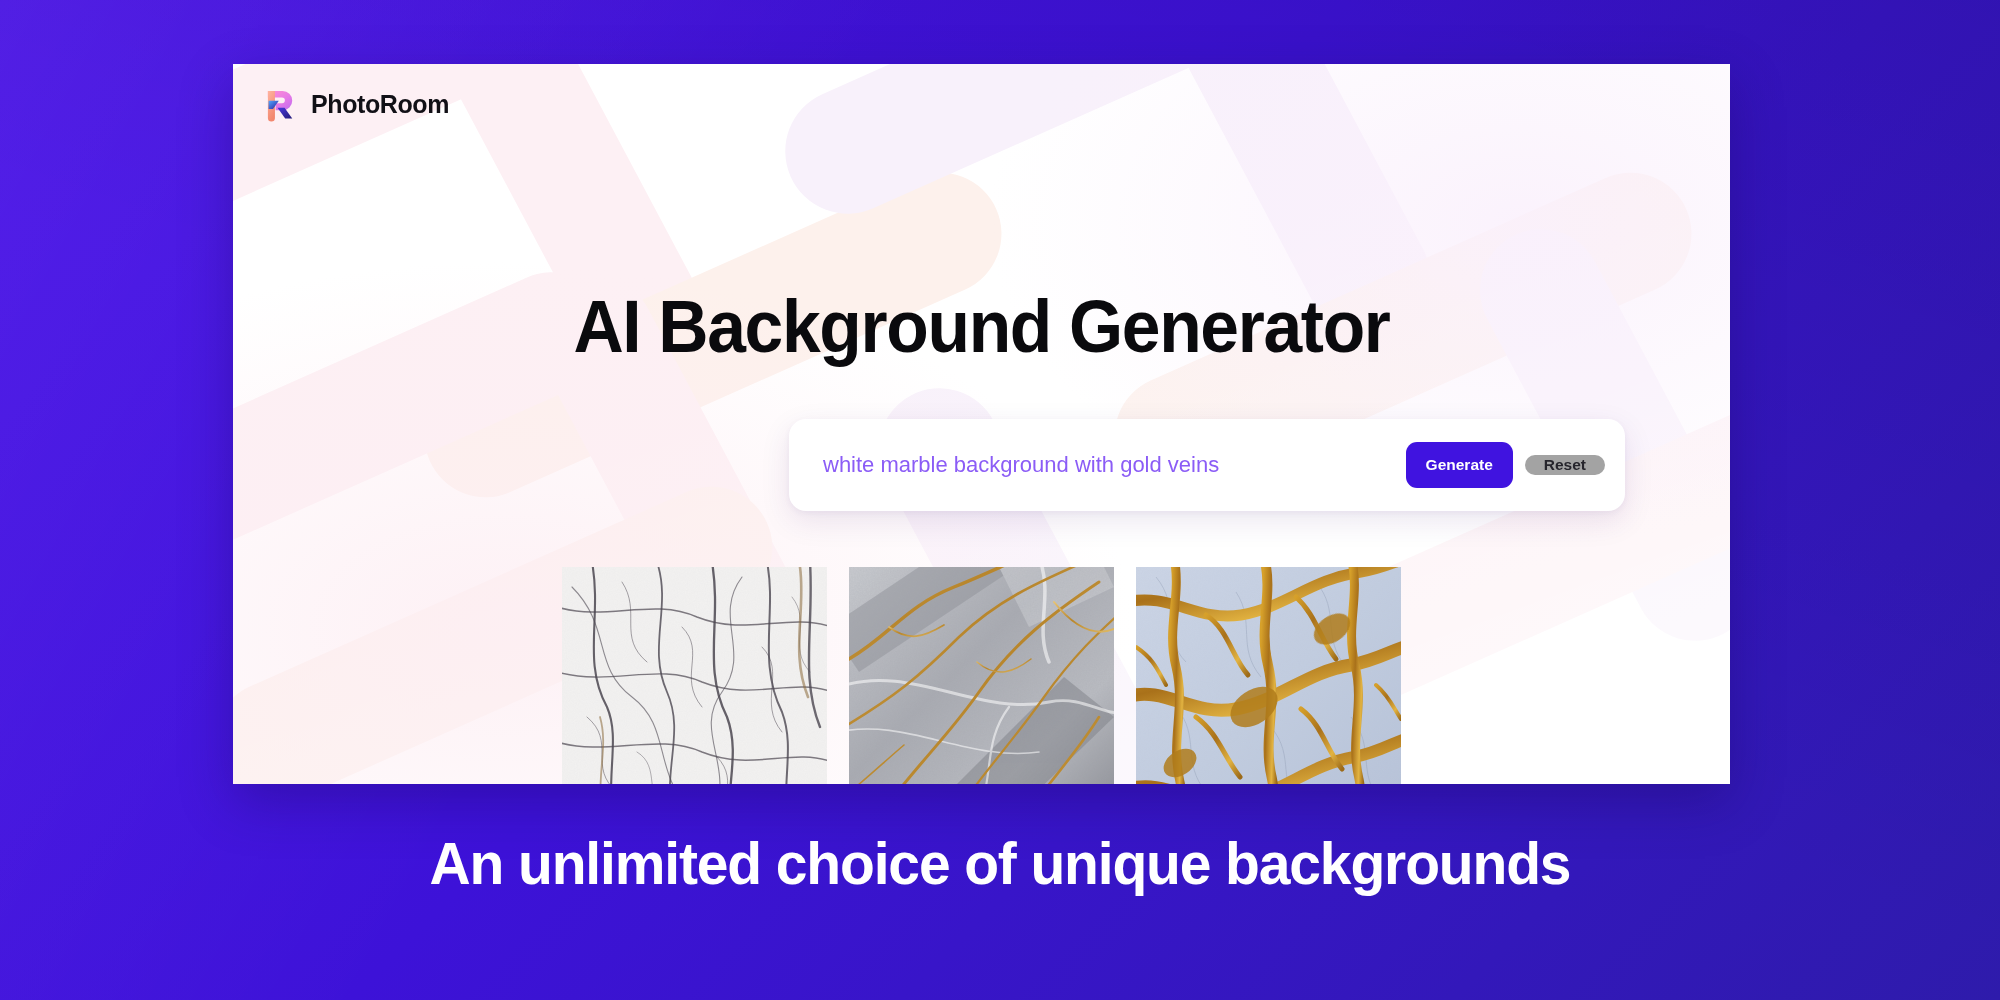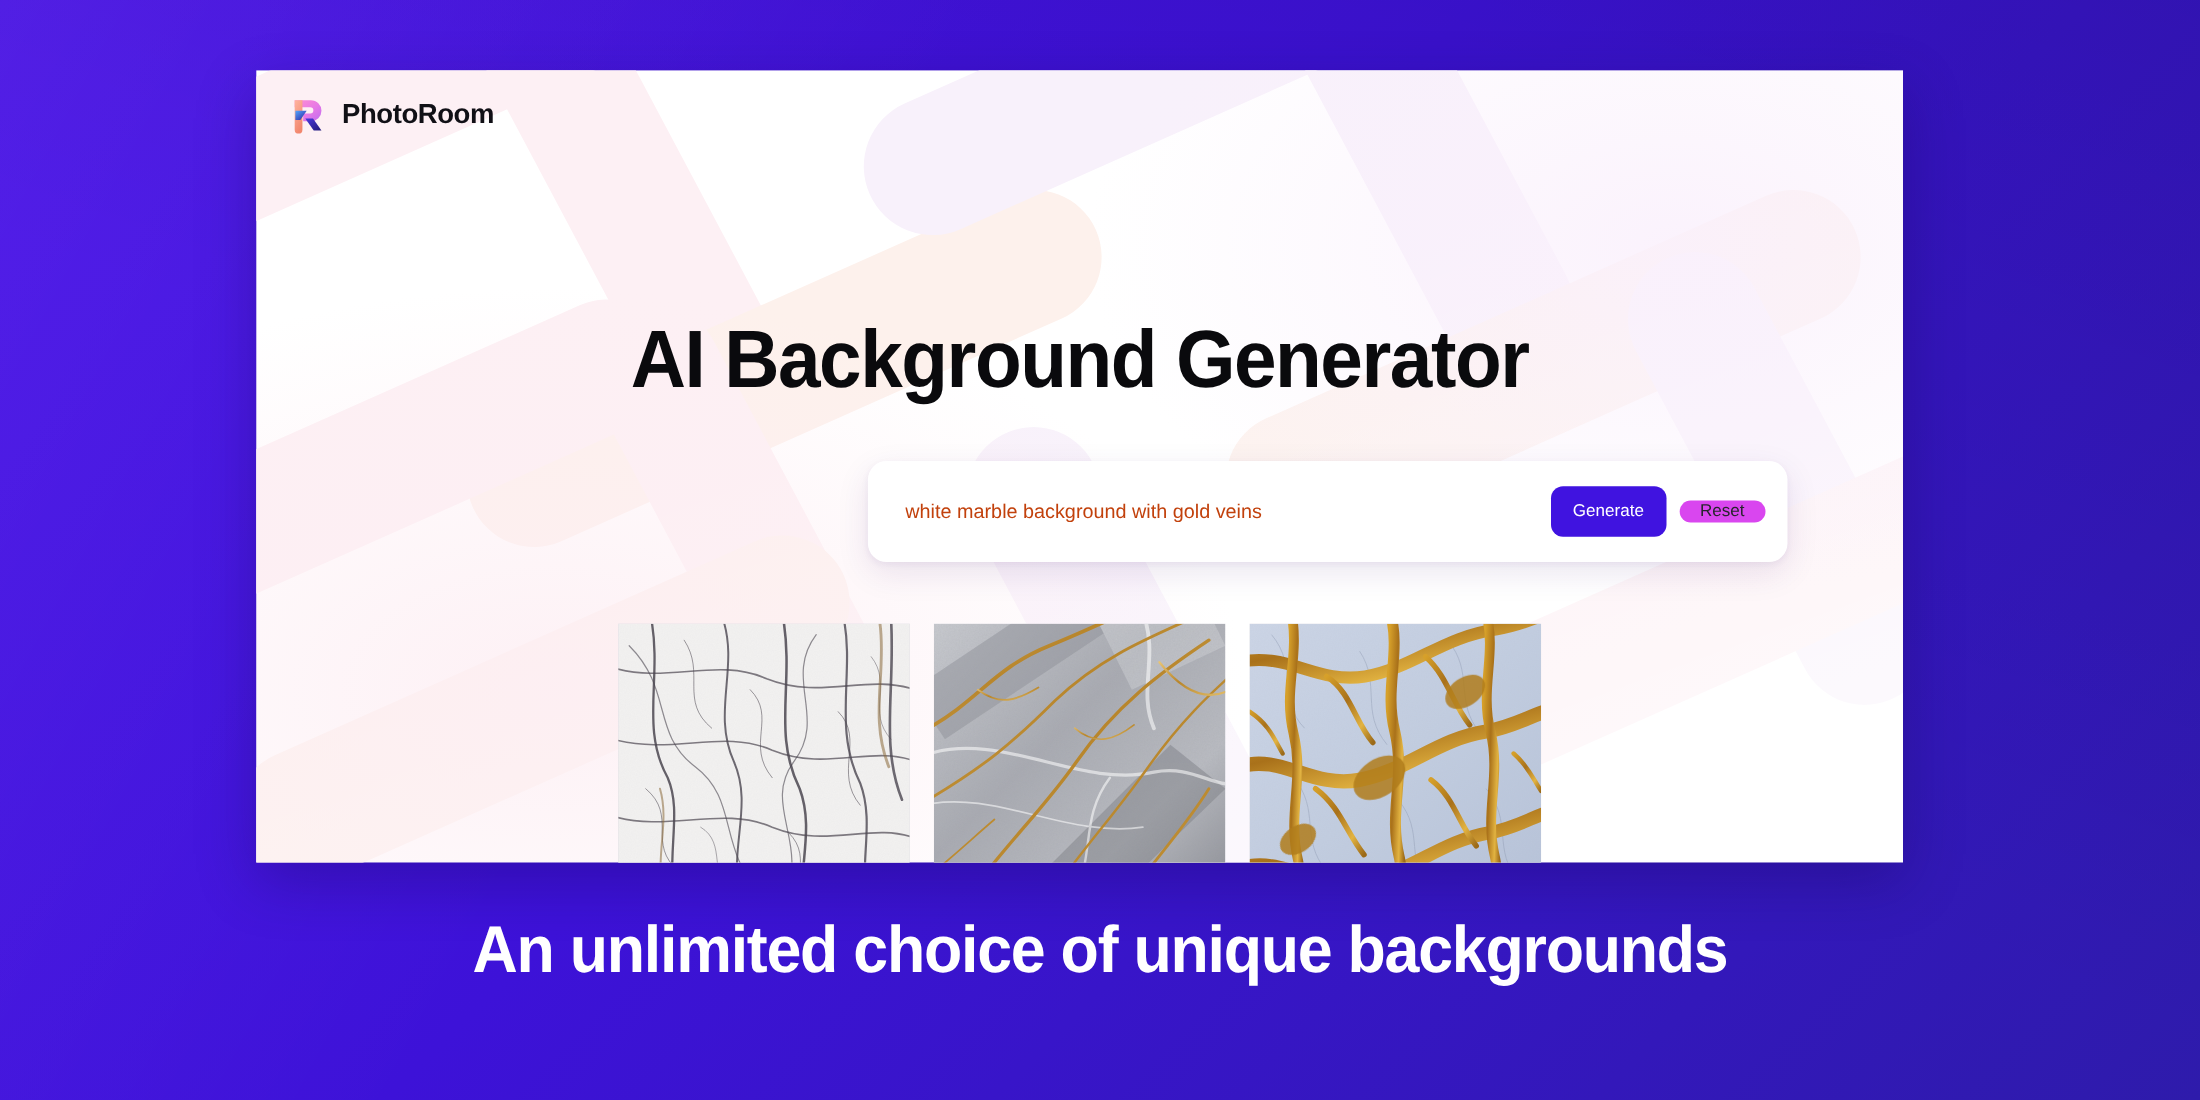--- a/index.html
+++ b/index.html
@@ -145,46 +145,46 @@
     display: flex;
     align-items: center;
     padding: 0 20px 0 34px;
     box-sizing: border-box;
   }
   .prompt-input {
     flex: 1 1 auto;
     border: 0;
     outline: 0;
     background: transparent;
-    font-size: 18px;
-    color: #c2410c;
+    font-size: 22px;
+    color: #8b5cf6;
     font-family: "Liberation Sans", sans-serif;
     padding: 0;
     min-width: 0;
   }
   .prompt-input::placeholder { color: #9a98a6; }
 
   .btn {
     border: 0;
     border-radius: 11px;
     font-family: "Liberation Sans", sans-serif;
     font-size: 15.5px;
-    font-weight: 400;
+    font-weight: 700;
     cursor: pointer;
     white-space: nowrap;
     line-height: 1;
   }
   .btn-generate {
     background: #4013e0;
     color: #ffffff;
     padding: 15px 20px;
     margin-right: 12px;
   }
   .btn-reset {
-    background: #d946ef;
+    background: #a3a3a3;
     color: #26252c;
     padding: 2px 19px;
   }
 
   
   .results {
     position: absolute;
     left: 0; right: 0;
     top: 503px;
     display: flex;

